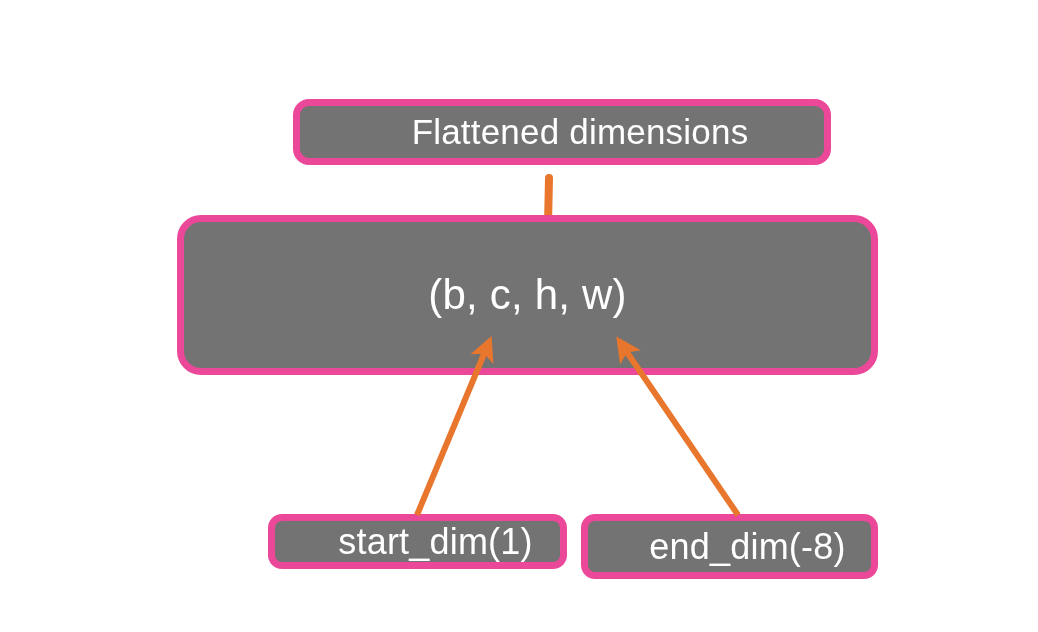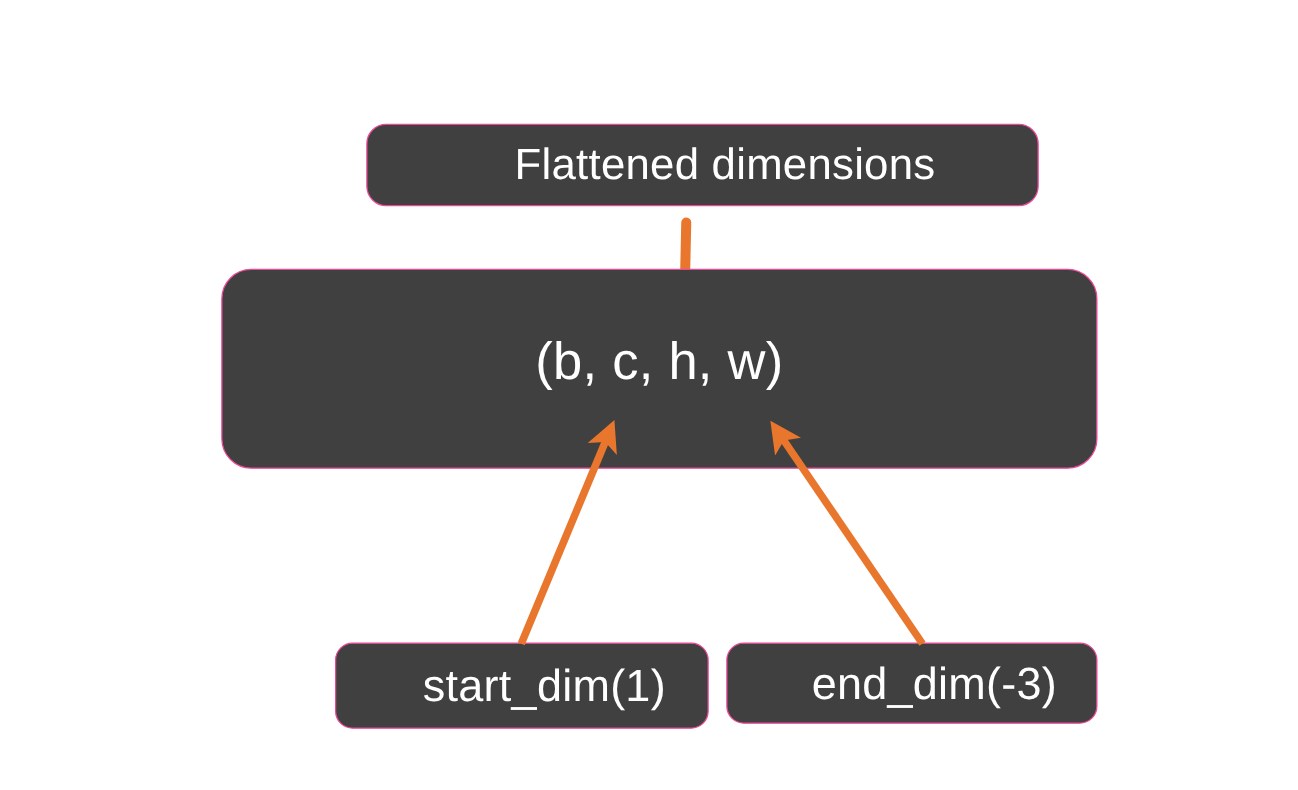--- a/index.html
+++ b/index.html
@@ -16,22 +16,22 @@
   }
   #canvas {
     position: absolute;
     left: 0; top: 0;
     width: 1038px;
     height: 632px;
   }
   .node {
     position: absolute;
     box-sizing: border-box;
-    background: #404040;
-    border: 1px solid #ec4899;
+    background: #737373;
+    border: 7px solid #ec4899;
     border-radius: 14px;
     display: flex;
     align-items: center;
     justify-content: center;
     color: #ffffff;
     font-family: "Liberation Sans", sans-serif;
     font-weight: 400;
     letter-spacing: 0.2px;
     white-space: nowrap;
     user-select: none;
@@ -63,21 +63,21 @@
     right: 0;
     top: 52px;
     text-align: center;
     line-height: 1;
   }
   
   #box-start-dim {
     left: 268px;
     top: 514px;
     width: 299px;
-    height: 69px;
+    height: 55px;
     border-radius: 14px;
     font-size: 36px;
   }
   #box-end-dim {
     left: 581px;
     top: 514px;
     width: 297px;
     height: 65px;
     border-radius: 14px;
     font-size: 36px;
@@ -120,21 +120,21 @@
 
   <div class="node" id="box-tuple">
     <span class="tuple-label">(b, c, h, w)</span>
   </div>
 
   <div class="node" id="box-start-dim">
     <span>start_dim(1)</span>
   </div>
 
   <div class="node" id="box-end-dim">
-    <span>end_dim(-3)</span>
+    <span>end_dim(-8)</span>
   </div>
 
   <svg class="overlay over" viewBox="0 0 1038 632">
     <defs>
       <marker id="arrowhead-orange" markerWidth="4.2" markerHeight="4.2" refX="3.1" refY="2.1" orient="auto" markerUnits="strokeWidth">
         <path d="M 0 0 L 4.2 2.1 L 0 4.2 L 1.0 2.1 z" fill="#E8762C"></path>
       </marker>
     </defs>
 
     <line x1="417" y1="515" x2="489" y2="342" stroke="#E8762C" stroke-width="6" stroke-linecap="butt" marker-end="url(#arrowhead-orange)"></line>

